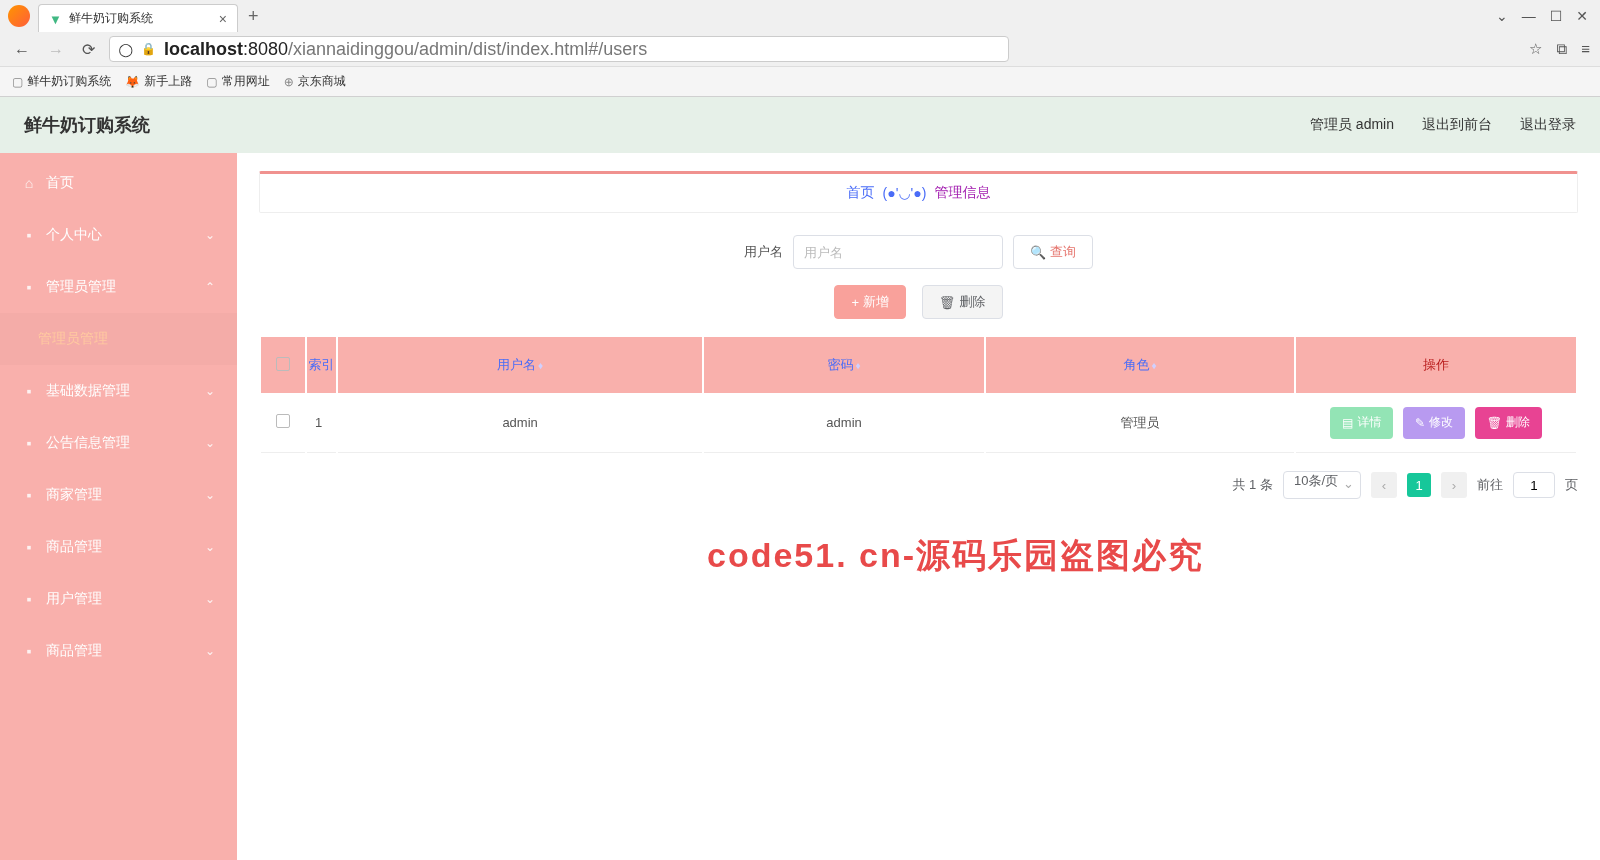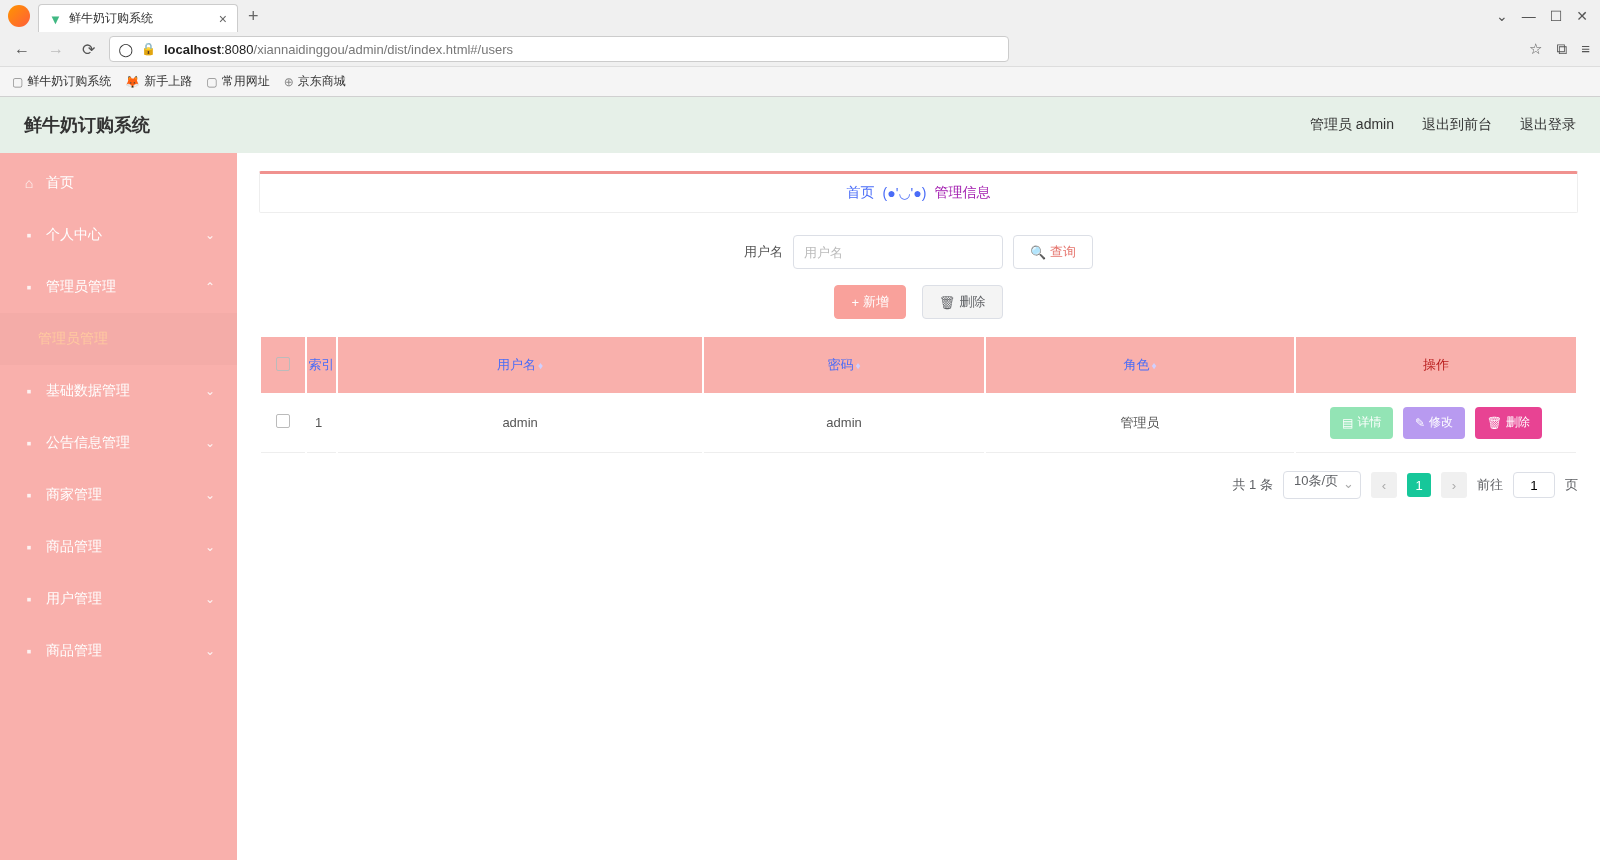--- a/index.html
+++ b/index.html
@@ -13,21 +13,21 @@
 .tab-title{flex:1;font-size:12px;white-space:nowrap;overflow:hidden;text-overflow:ellipsis}
 .tab-close{color:#666;font-size:14px;cursor:pointer}
 .tab-add{color:#666;font-size:18px;margin-left:10px;cursor:pointer}
 .win-controls{margin-left:auto;display:flex;gap:14px;padding-right:12px;color:#555}
 .win-controls span{cursor:pointer;font-size:14px}
 .addr-bar{display:flex;align-items:center;height:34px;padding:0 10px;gap:10px}
 .nav-btn{color:#555;font-size:16px;cursor:pointer;padding:2px 4px}
 .nav-btn.disabled{color:#bbb}
 .url-box{flex:1;display:flex;align-items:center;gap:8px;background:#fff;border:1px solid #ccc;border-radius:4px;height:26px;padding:0 8px;max-width:900px}
 .url-box .lock{color:#666;font-size:12px}
-.url-text{font-size:13px;color:#222}
+.url-text{font-size:18px;color:#222}
 .url-text .host{font-weight:600}
 .addr-right{margin-left:auto;display:flex;gap:14px;color:#555}
 .addr-right span{cursor:pointer;font-size:15px}
 .bk-bar{display:flex;align-items:center;gap:14px;height:30px;padding:0 12px;border-top:1px solid #ddd;background:#f5f5f5;font-size:12px;color:#333}
 .bk{display:flex;align-items:center;gap:4px;cursor:pointer}
 .bk .fld{color:#888}
 
 .app-hdr{display:flex;align-items:center;background:#e6f0e8;height:56px;padding:0 24px}
 .app-title{font-size:18px;font-weight:700}
 .hdr-right{margin-left:auto;display:flex;gap:28px;font-size:14px;color:#333}
@@ -256,14 +256,15 @@
       <span>共 1 条</span>
       <span class="pg-sel">10条/页</span>
       <button class="pg-btn">‹</button>
       <span class="pg-cur">1</span>
       <button class="pg-btn">›</button>
       <span>前往</span>
       <input class="pg-go" value="1" style="">
       <span>页</span>
     </div>
 
+    <div class="bigwm">code51. cn-源码乐园盗图必究</div>
   </div>
 </div>
 
 </body></html>

